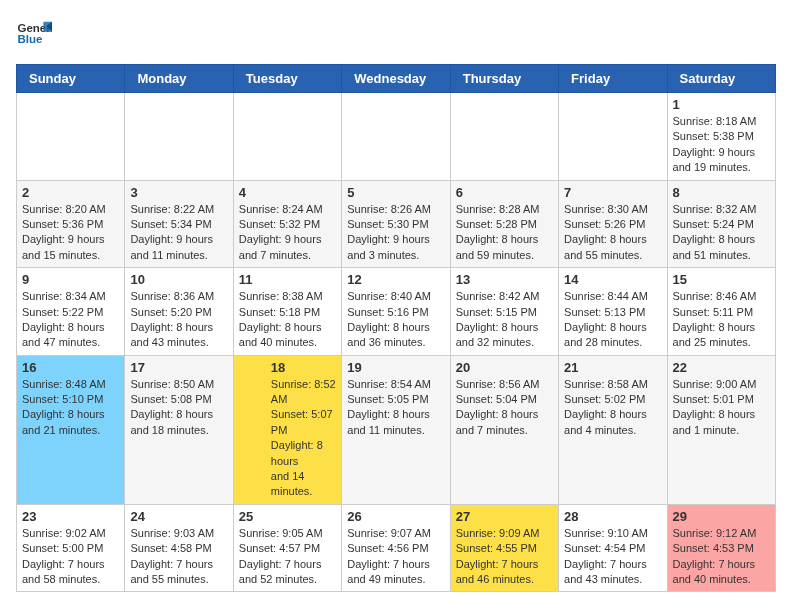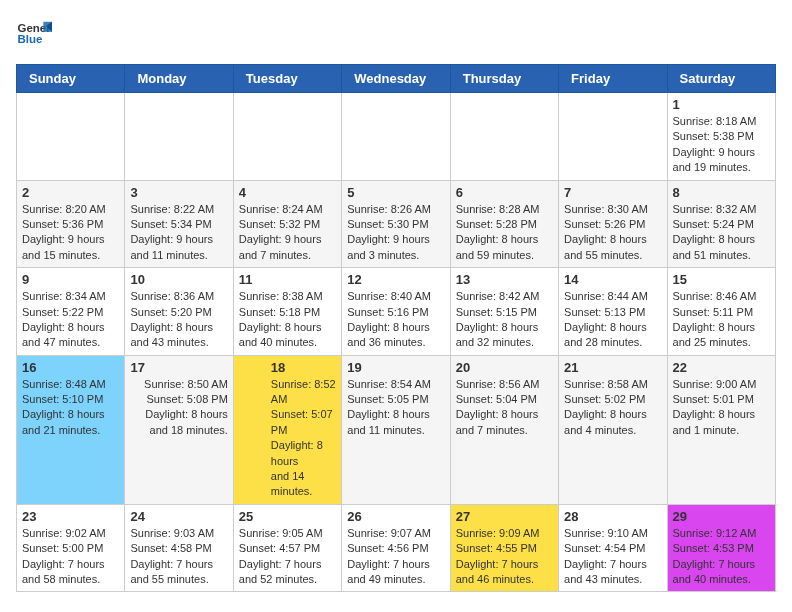--- a/index.html
+++ b/index.html
@@ -228,21 +228,21 @@
       <tr>
         <td style="background: #7dd3fc;">
           <span class="day-number">16</span>
           <div class="day-info" style="white-space: pre-line;">Sunrise: 8:48 AM
 Sunset: 5:10 PM
 Daylight: 8 hours
 and 21 minutes.</div>
         </td>
         <td style="background: rgb(245, 245, 245);">
           <span class="day-number">17</span>
-          <div class="day-info" style="white-space: pre-line; text-align: right;">Sunrise: 8:50 AM
+          <div class="day-info" style="white-space: pre-line;">Sunrise: 8:50 AM
 Sunset: 5:08 PM
 Daylight: 8 hours
 and 18 minutes.</div>
         </td>
         <td style="background: #fde047; padding-left: 37px;">
           <span class="day-number">18</span>
           <div class="day-info" style="white-space: pre-line;">Sunrise: 8:52 AM
 Sunset: 5:07 PM
 Daylight: 8 hours
 and 14 minutes.</div>
@@ -312,21 +312,21 @@
 Daylight: 7 hours
 and 46 minutes.</div>
         </td>
         <td style="background: rgb(255, 255, 255);">
           <span class="day-number">28</span>
           <div class="day-info" style="white-space: pre-line;">Sunrise: 9:10 AM
 Sunset: 4:54 PM
 Daylight: 7 hours
 and 43 minutes.</div>
         </td>
-        <td style="background: #d946ef;">
+        <td style="background: #fca5a5;">
           <span class="day-number">29</span>
           <div class="day-info" style="white-space: pre-line;">Sunrise: 9:12 AM
 Sunset: 4:53 PM
 Daylight: 7 hours
 and 40 minutes.</div>
         </td>
       </tr>
     </tbody>
 </table>
 

